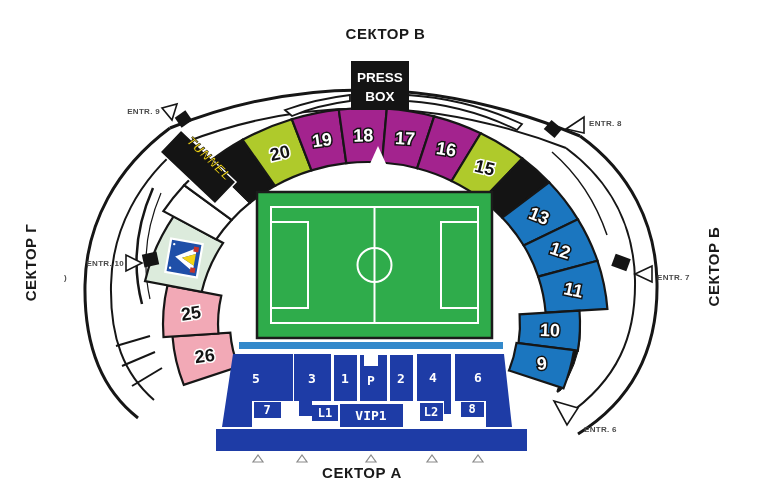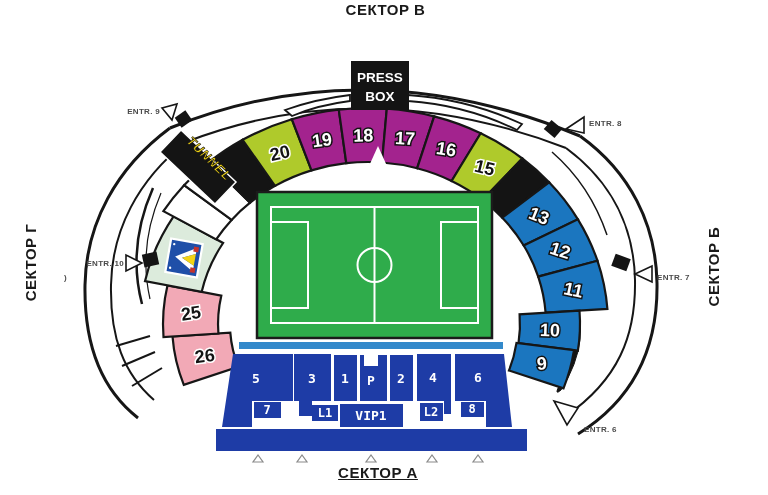--- a/index.html
+++ b/index.html
@@ -10,22 +10,22 @@
          text-align:center;white-space:nowrap;}
   .vlabel{transform:rotate(-90deg);transform-origin:center center;}
   svg text{font-family:"Liberation Sans",sans-serif;}
   .secnum{font-weight:900;paint-order:stroke;}
   .standnum{font-family:"DejaVu Sans Mono",monospace;font-weight:700;fill:#ffffff;}
   .entr{font-size:8px;font-weight:700;fill:#4a4a4a;letter-spacing:0.3px;}
 </style>
 </head>
 <body>
 
-<div class="title" style="left:328px;top:1px;width:115px;">СЕКТОР В</div>
-<div class="title" style="left:318px;top:464px;width:120px;text-decoration:underline;">СЕКТОР А</div>
+<div class="title" style="left:328px;top:25px;width:115px;">СЕКТОР В</div>
+<div class="title" style="left:302px;top:464px;width:120px;">СЕКТОР А</div>
 <div class="title vlabel" style="left:-15px;top:254px;width:90px;">СЕКТОР Г</div>
 <div class="title vlabel" style="left:668px;top:258px;width:90px;">СЕКТОР Б</div>
 
 <svg id="stage" viewBox="0 0 768 495" xmlns="http://www.w3.org/2000/svg">
     <g fill="none" stroke="#161616">
       <path d="M170,128 Q368,48 580,136" stroke-width="3"></path>
       <path d="M186,142 Q368,72 566,148" stroke-width="2"></path>
       <path d="M170,128 C116,168 86,224 85,285 C84,345 102,390 138,418" stroke-width="3"></path>
       <path d="M186,142 C138,180 112,230 111,285 C110,338 124,374 154,400" stroke-width="2"></path>
       <path d="M580,136 C630,172 656,224 657,283 C658,345 636,398 578,434" stroke-width="3"></path>

